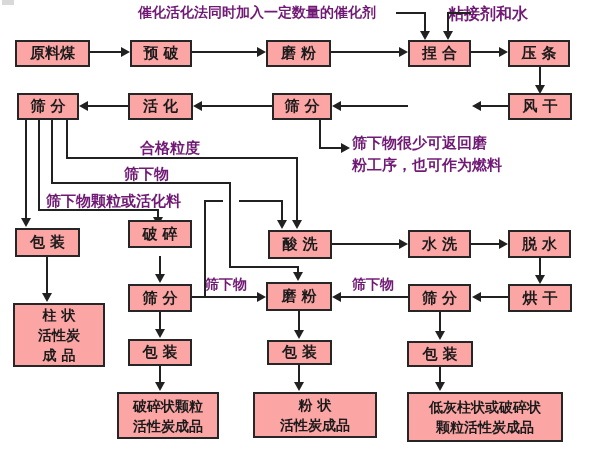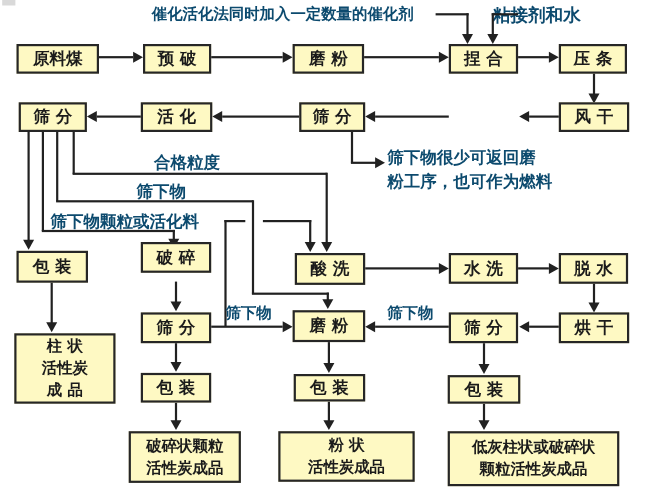--- a/index.html
+++ b/index.html
@@ -2,27 +2,27 @@
 <html><head>
 <meta charset="utf-8">
 <style>
   :root{ --ln:#212121; }
   html,body{margin:0;padding:0;background:#fff;}
   .canvas{
     position:relative;width:600px;height:450px;background:#ffffff;overflow:hidden;
     font-family:"DejaVu Sans",sans-serif;color:#1b1b1b;
   }
   .node{
-    position:absolute;box-sizing:border-box;border:2px solid #262626;background:#fef9c3;
+    position:absolute;box-sizing:border-box;border:2px solid #262626;background:#fca5a5;
     display:flex;align-items:center;justify-content:center;text-align:center;
     font-size:15px;font-weight:bold;white-space:pre-line;line-height:19px;color:#1b1b1b;
   }
   .node.product{font-size:14px;line-height:20px;}
   .lbl{
-    position:absolute;font-weight:bold;color:#0c4a6e;white-space:pre-line;
+    position:absolute;font-weight:bold;color:#701a75;white-space:pre-line;
   }
   .hl,.vl{position:absolute;background:var(--ln);}
   .hl{height:2px;} .vl{width:2px;}
   .ah{position:absolute;width:0;height:0;}
   .ar{border-top:5px solid transparent;border-bottom:5px solid transparent;border-left:9px solid var(--ln);}
   .al{border-top:5px solid transparent;border-bottom:5px solid transparent;border-right:9px solid var(--ln);}
   .ad{border-left:5px solid transparent;border-right:5px solid transparent;border-top:9px solid var(--ln);}
   .artifact{position:absolute;background:#d9d9d9;}
 </style>
 </head>

